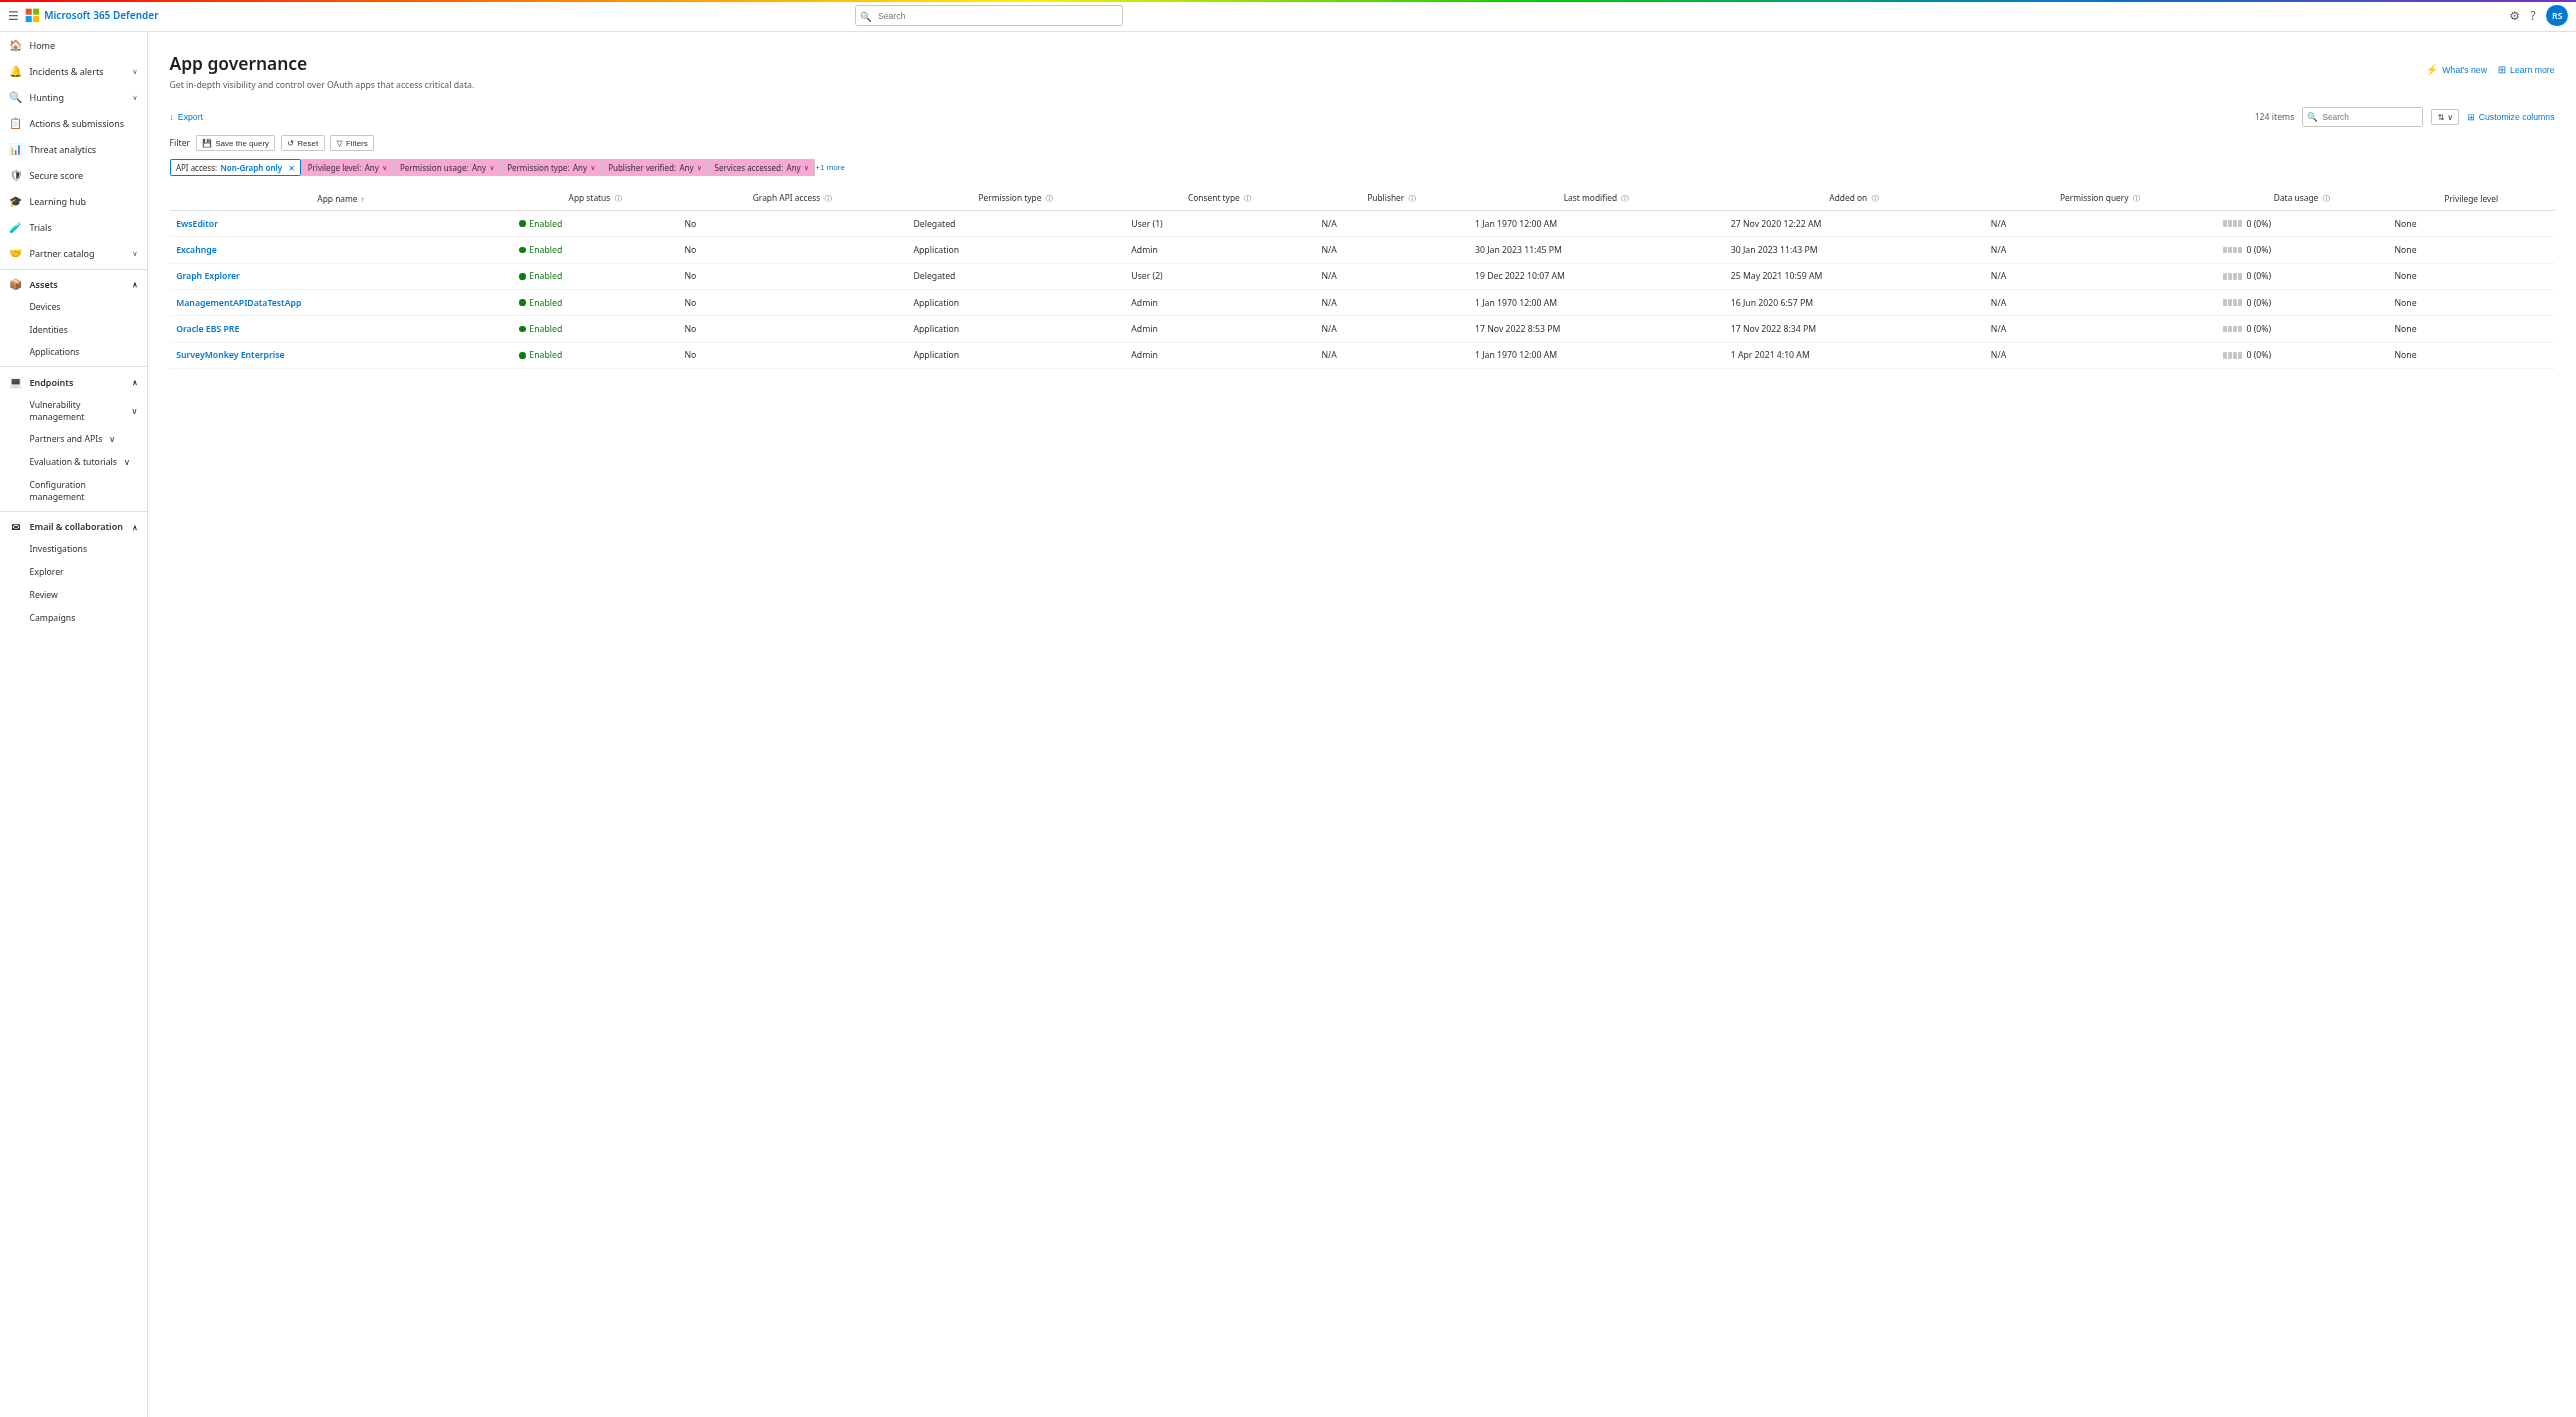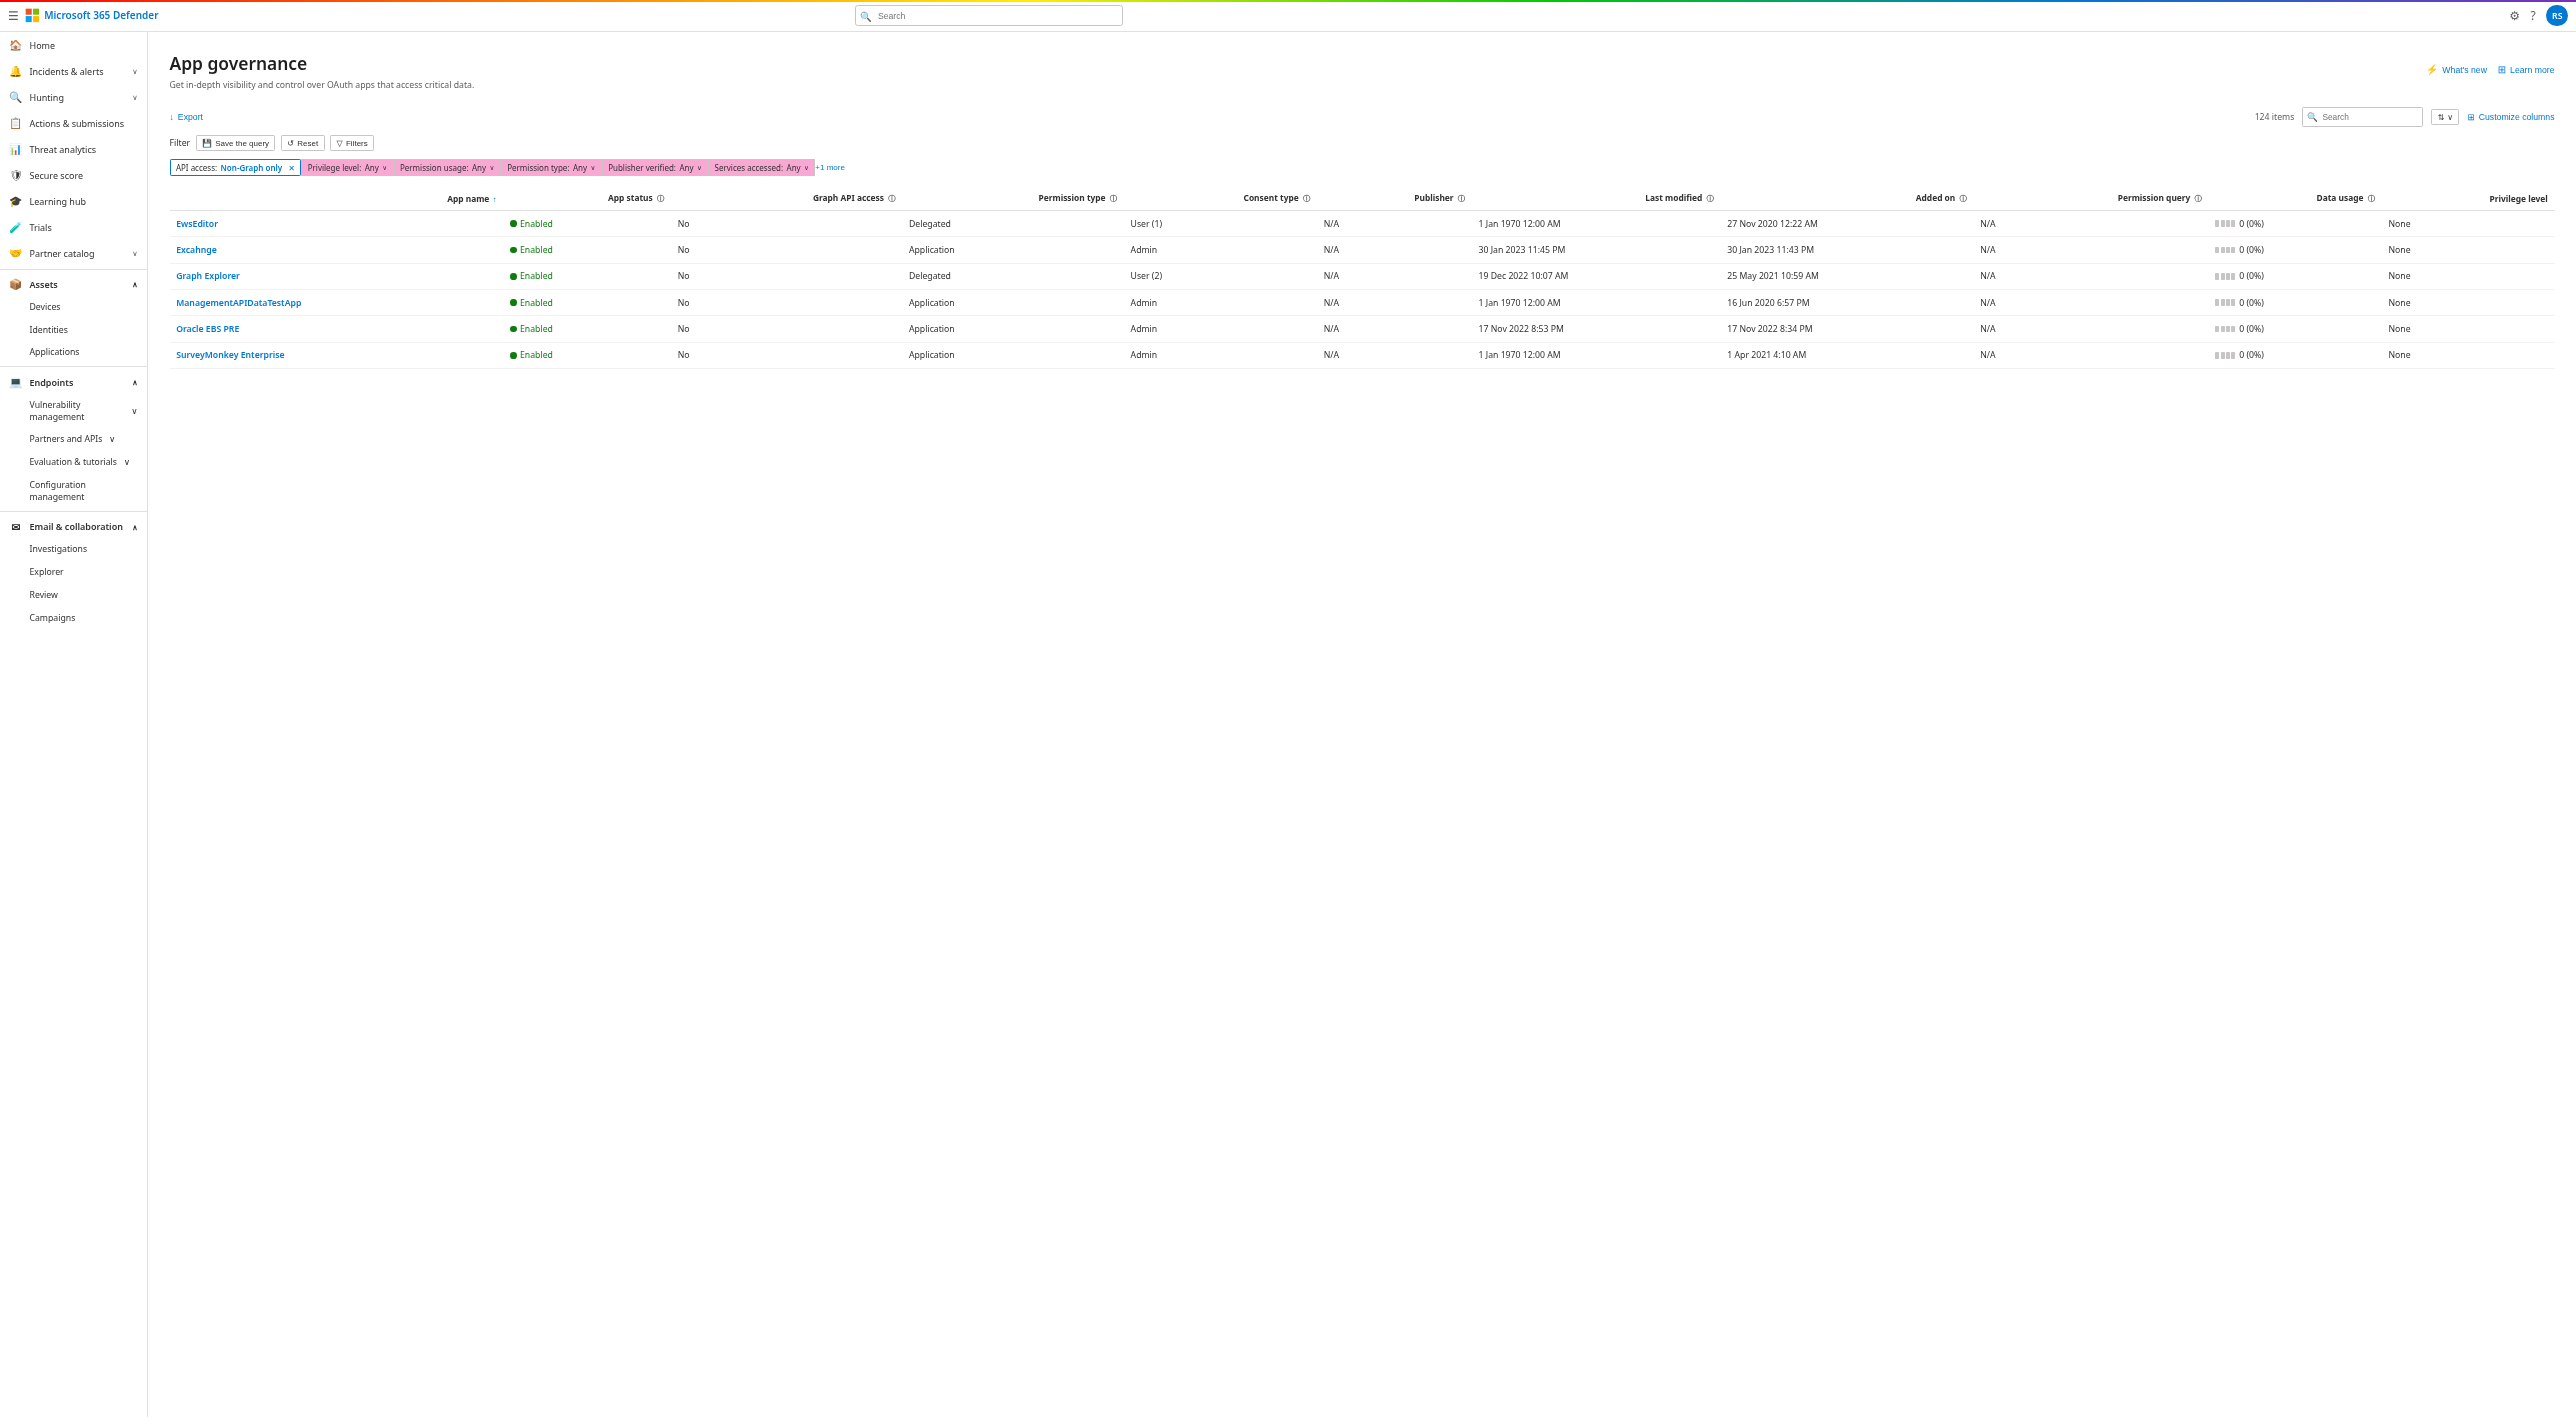--- a/index.html
+++ b/index.html
@@ -77,21 +77,21 @@
     .chip-val { font-weight: 600; color: #0078d4; }
     .chip-close { cursor: pointer; font-size: 8px; margin-left: 2.7px; }
     .dropdown-chip { display: flex; align-items: center; gap: 3.4px; border: 0.7px solid #c8c6c4; border-radius: 0; padding: 2px 5.4px; font-size: 8px; color: #323130; background: #f9a8d4; cursor: pointer; }
     .dropdown-chip .chevron { font-size: 6.7px; }
     .more-btn { font-size: 8px; color: #0078d4; cursor: pointer; background: none; border: none; }
 
     
     .table-wrap { overflow-x: auto; }
     table { width: 100%; border-collapse: collapse; font-size: 8.7px; }
     thead tr { border-bottom: 0.7px solid #e0e0e0; }
-    th { padding: 5.4px 6.7px; text-align: right; font-weight: 700; color: #323130; font-size: 8.4px; white-space: nowrap; }
+    th { padding: 5.4px 6.7px; text-align: center; font-weight: 400; color: #323130; font-size: 8.4px; white-space: nowrap; }
     th .info-icon { color: #605e5c; font-size: 7.4px; margin-left: 2px; }
     th .sort-arrow { color: #0078d4; font-size: 7.4px; margin-left: 1.3px; }
     tbody tr { border-bottom: 0.7px solid #f3f2f1; margin-top: 11px; }
     td { padding: 6.7px 6.7px; color: #323130; white-space: nowrap; }
     .app-name-cell { font-weight: 600; color: #0078d4; cursor: pointer; }
     .status-enabled { display: flex; align-items: center; gap: 3.4px; color: #107c10; }
     .status-dot { width: 6.7px; height: 6.7px; border-radius: 50%; background: #107c10; flex-shrink: 0; }
     .data-bars { display: inline-flex; gap: 1.3px; align-items: center; }
     .data-bar { width: 4px; height: 6.7px; background: #c8c6c4; border-radius: 0.7px; }
   </style>

